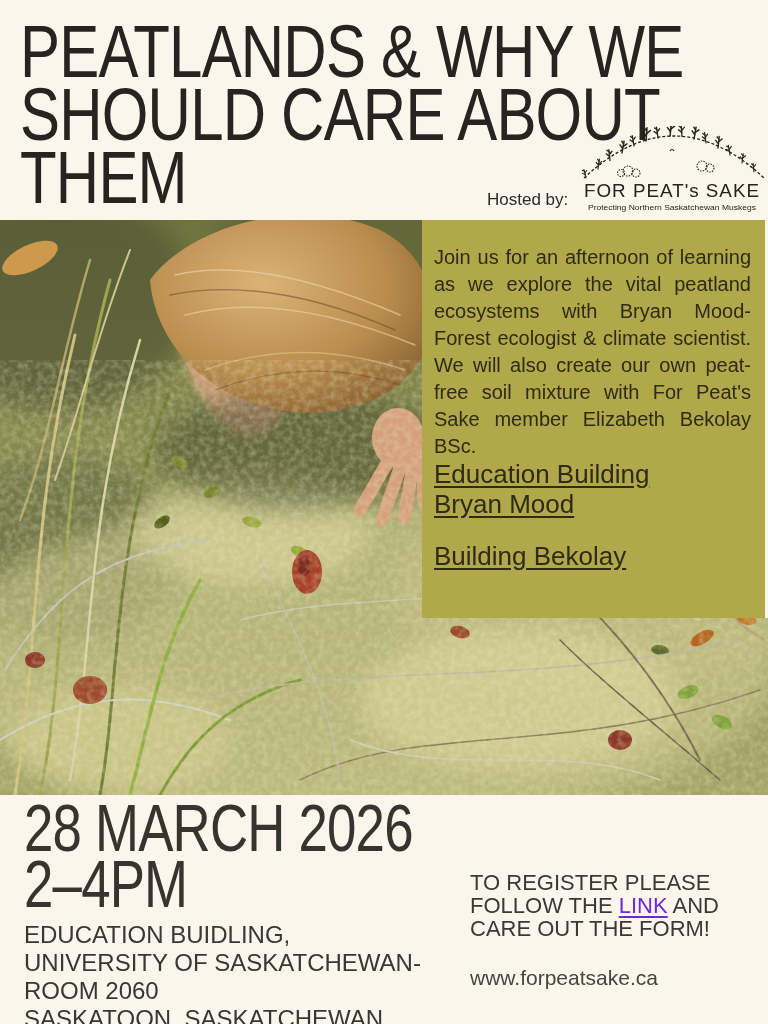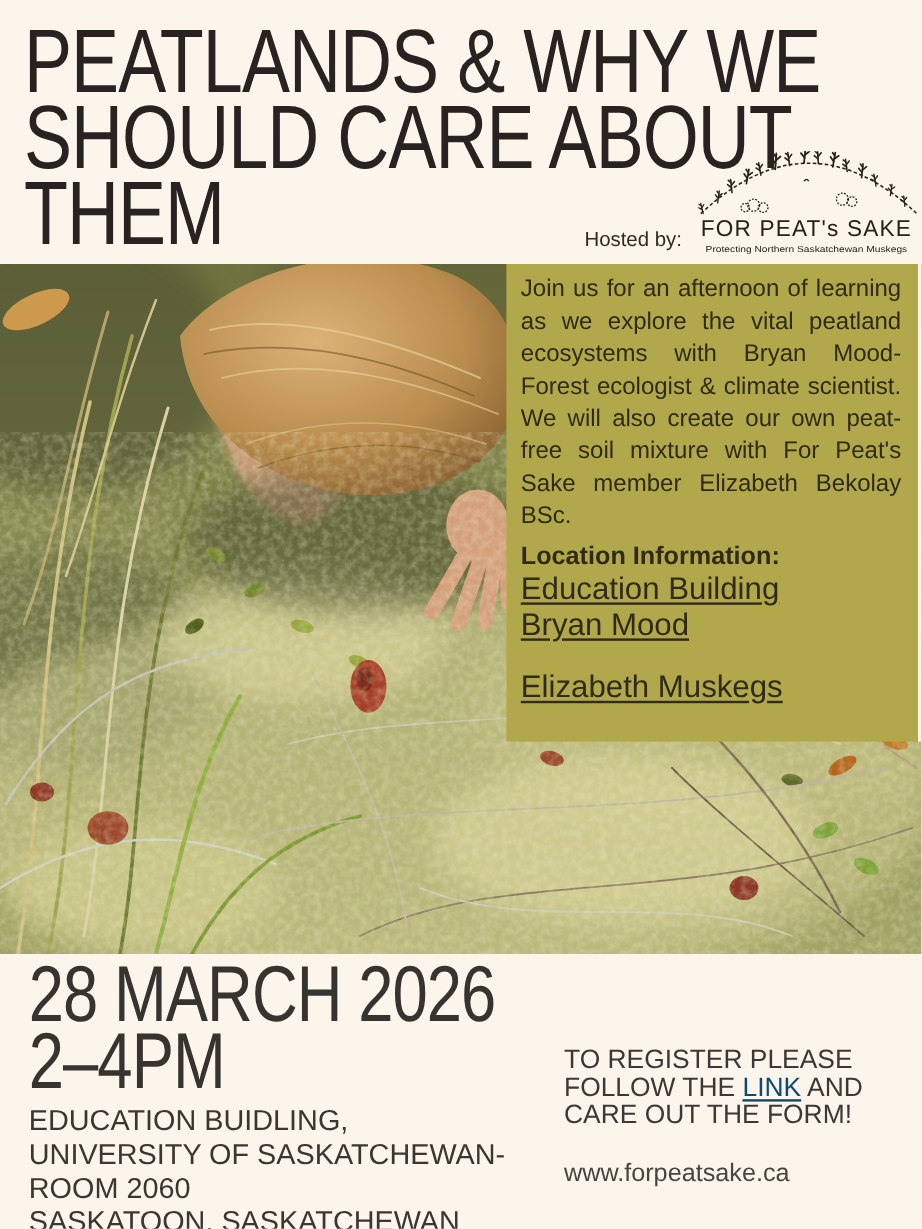--- a/index.html
+++ b/index.html
@@ -28,21 +28,21 @@
   .logo-svg { position:absolute; left:576px; top:126px; width:192px; height:92px; }
 
   
   .photo-svg { position:absolute; left:0; top:220px; width:768px; height:575px; }
 
   
   .info-panel {
     position:absolute; left:422px; top:220px; width:346px; height:398px;
     background:#b1a74b;
     border-right:3px solid #fbf5ec;
-    padding:8px 14px 0 12px;
+    padding:24px 14px 0 12px;
     color:#2f2b17;
     overflow:hidden;
   }
   .info-panel p.desc {
     font-size:20px; line-height:1.35; text-align:justify;
     color:#2f2b17;
   }
   .info-panel .h {
     margin-top:8px; font-size:21px; font-weight:700; line-height:1.15;
   }
@@ -63,21 +63,21 @@
     white-space:nowrap;
   }
   .addr {
     margin-top:9px; font-size:24px; line-height:1.17; color:#3a3630;
     white-space:pre-line; letter-spacing:0;
   }
   .footer-right { position:absolute; left:470px; top:862px; width:285px; }
   .free { font-size:20px; font-weight:700; letter-spacing:0.2px; color:#2b2826; }
   .register { margin-top:9px; font-size:22px; line-height:1.05; color:#3c3835; width:280px; }
   .register a.gold {
-    color:#0c4a6e; text-decoration:underline; text-underline-offset:3px; cursor:pointer;
+    color:#6d28d9; text-decoration:underline; text-underline-offset:3px; cursor:pointer;
   }
   .site { margin-top:26px; font-size:21px; color:#4a443c; }
 </style>
 </head>
 <body>
 
 <div class="poster">
 
   <h1 class="title">PEATLANDS &amp; WHY WE
 SHOULD CARE ABOUT
@@ -228,24 +228,23 @@
       <ellipse cx="702" cy="418" rx="13" ry="6" fill="#b5651d" transform="rotate(-30 702 418)"></ellipse>
       <ellipse cx="745" cy="398" rx="12" ry="6" fill="#c07a2a" transform="rotate(20 745 398)"></ellipse>
       <ellipse cx="460" cy="412" rx="10" ry="6" fill="#9c4a2b" transform="rotate(15 460 412)"></ellipse>
     </g>
 
     <rect x="0" y="140" width="768" height="435" filter="url(#grain)" opacity="0.45"></rect>
   </svg>
 
   <aside class="info-panel">
     <p class="desc">Join us for an afternoon of learning as we explore the vital peatland ecosystems with Bryan Mood-Forest ecologist &amp; climate scientist. We will also create our own peat-free  soil mixture with For Peat's Sake member Elizabeth Bekolay BSc.</p>
-    <div class="h">Location Information:</div>
     <a class="box-link">Education Building</a>
     <a class="box-link">Bryan Mood</a><br>
-    <a class="box-link gap">Elizabeth Muskegs</a>
+    <a class="box-link gap">Building Bekolay</a>
   </aside>
 
   <section class="footer-left">
     <div class="big">28 MARCH 2026</div>
     <div class="big">2–4PM</div>
     <div class="addr">EDUCATION BUIDLING,
 UNIVERSITY OF SASKATCHEWAN-
 ROOM 2060
 SASKATOON, SASKATCHEWAN</div>
   </section>

